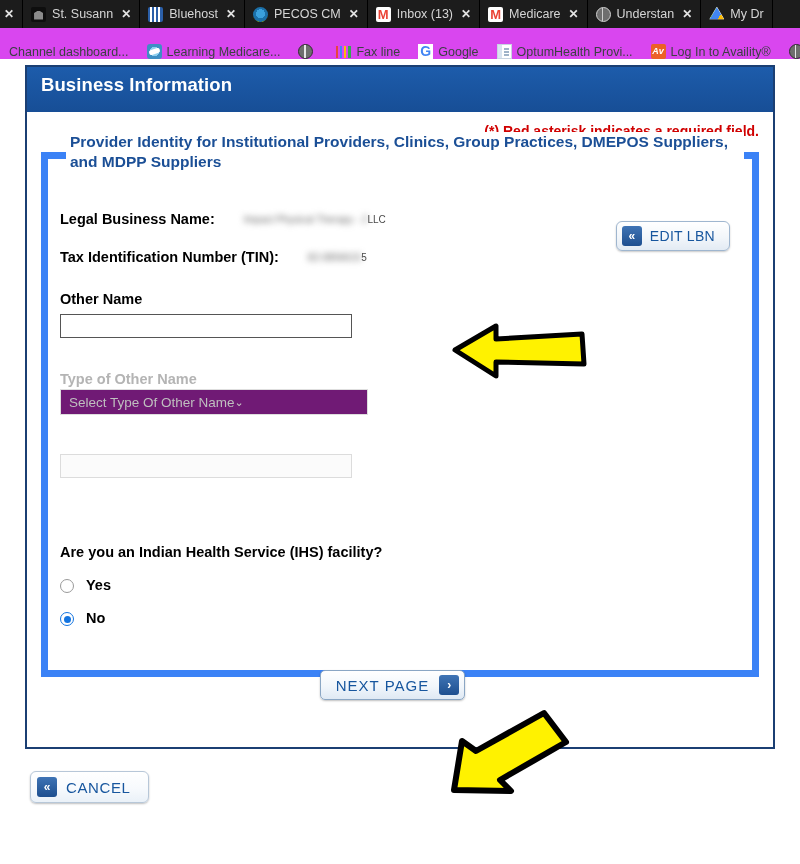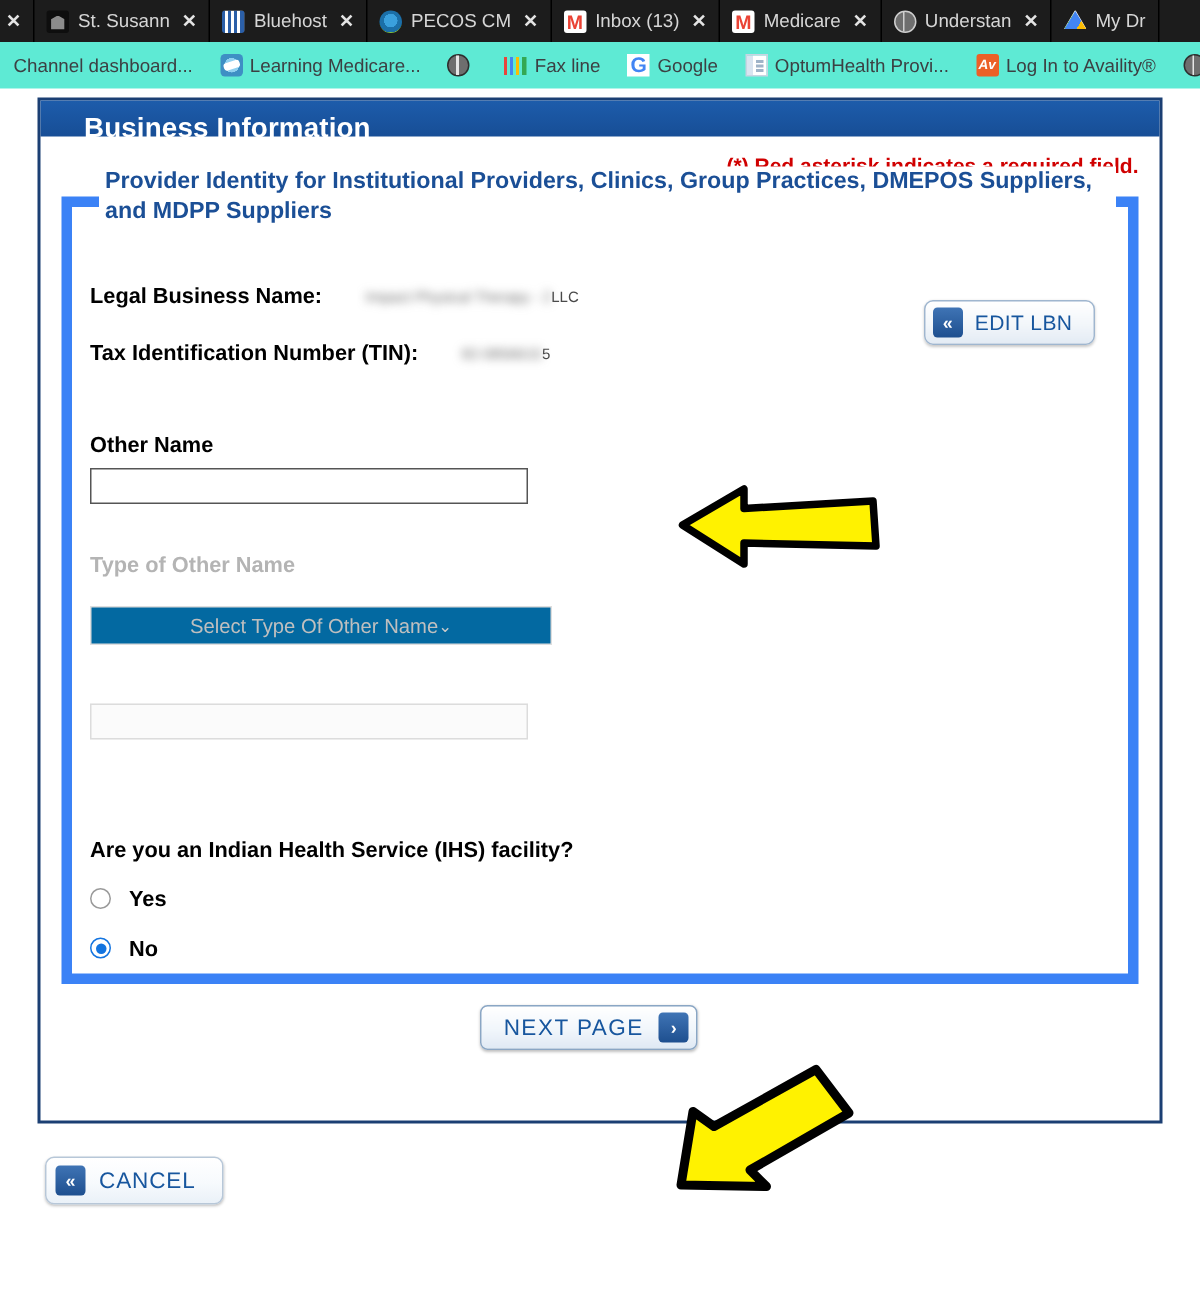--- a/index.html
+++ b/index.html
@@ -114,23 +114,23 @@
   #url-text {
     font-size: 13.5px;
     color: #4a4a4a;
     font-family: "DejaVu Sans", sans-serif;
     letter-spacing: 0.1px;
     padding-left: 0;
   }
 
   #bookmarks-bar {
     height: 32px;
-    background: #5eead4;
-    display: flex;
-    align-items: center;
+    background: #d946ef;
+    display: flex;
+    align-items: flex-end;
     gap: 0;
     overflow: hidden;
     border-bottom: 1px solid #ffffff;
   }
   .bookmark {
     display: flex;
     align-items: center;
     gap: 5px;
     padding: 0 9px;
     font-size: 12.5px;
@@ -206,23 +206,23 @@
     height: 684px;
     position: relative;
   }
 
   #panel-header {
     background: #1b59a8;
     background: linear-gradient(to bottom, #1d5cab 0%, #174e96 100%);
     color: #ffffff;
     font-size: 18.5px;
     font-weight: bold;
-    padding: 7px 0 7px 29px;
+    padding: 7px 0 7px 14px;
     letter-spacing: 0.1px;
-    height: 24px;
+    height: 45px;
   }
 
   #required-note {
     color: #d00000;
     font-weight: bold;
     font-size: 14px;
     text-align: right;
     padding: 11px 14px 0 0;
   }
 
@@ -329,39 +329,39 @@
   .text-input.disabled {
     border: 1px solid #dcdcdc;
     background: #fbfbfb;
     color: #c9c9c9;
   }
 
   .select-input {
     width: 308px;
     height: 26px;
     border: 1px solid #dedede;
-    background: #0369a1;
-    margin-top: 19px;
-    display: flex;
-    align-items: center;
-    justify-content: center;
+    background: #701a75;
+    margin-top: 2px;
+    display: flex;
+    align-items: center;
+    justify-content: flex-start;
     padding: 0 8px;
     color: #bfbfbf;
     font-size: 13.5px;
   }
   .select-caret { font-size: 11px; color: #c9c9c9; }
 
-  #other-name-block { margin-top: 45px; }
+  #other-name-block { margin-top: 26px; }
   #type-other-block { margin-top: 33px; }
   #other-specify-block { margin-top: 39px; }
   #ihs-block { margin-top: 66px; }
 
   .radio-row {
     display: flex;
-    align-items: flex-start;
+    align-items: flex-end;
     gap: 12px;
     margin-top: 17px;
   }
   .radio {
     width: 14px; height: 14px;
     border-radius: 50%;
     border: 1px solid #9a9a9a;
     background: #ffffff;
     flex: 0 0 14px;
     position: relative;

